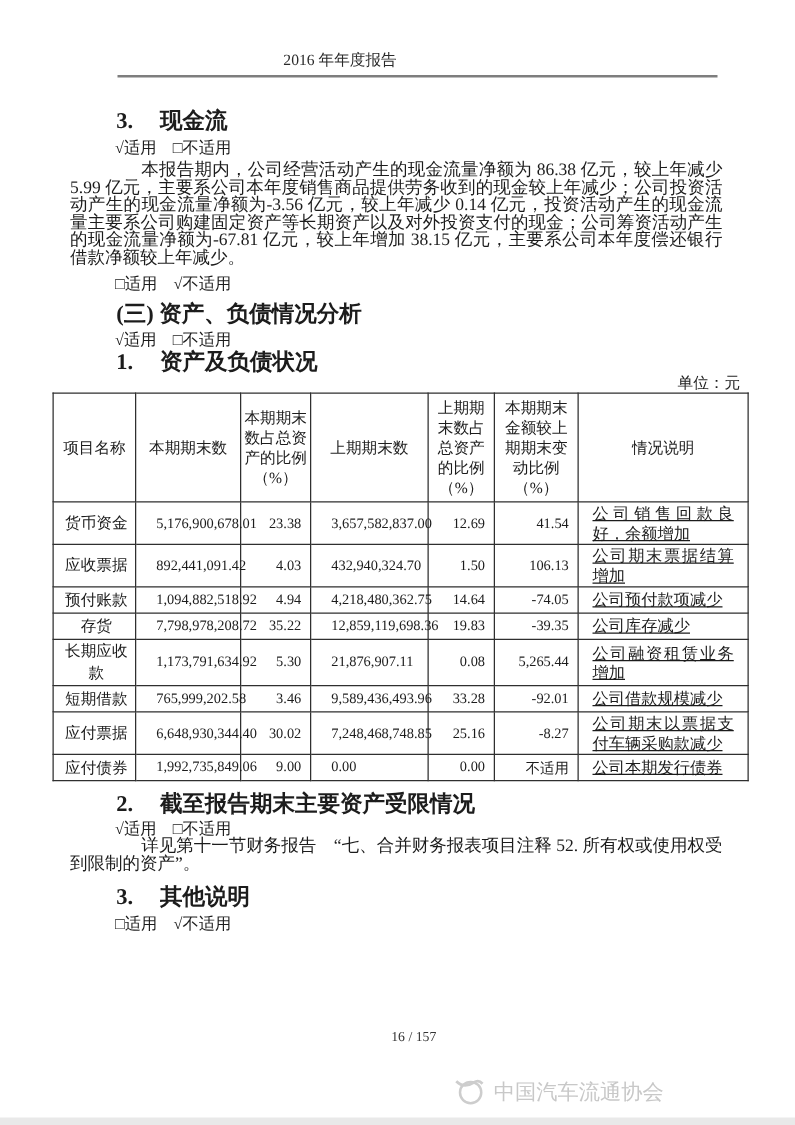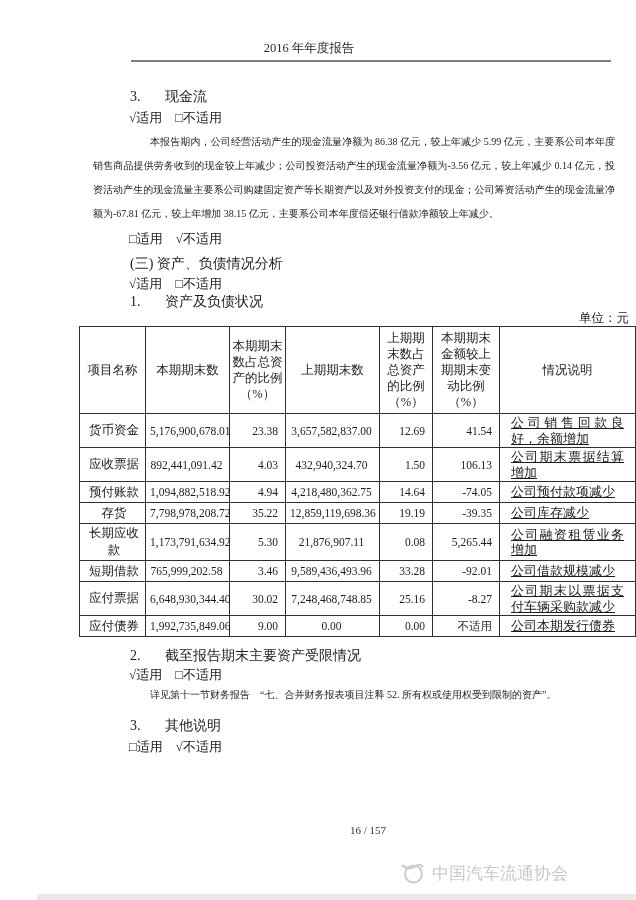--- a/index.html
+++ b/index.html
@@ -1,47 +1,47 @@
 <!DOCTYPE html>
 <html><head>
 <meta charset="utf-8">
 <style>
   html,body { margin:0; padding:0; }
   body {
     width:636px; height:900px; background:#ffffff;
     font-family:"Liberation Serif","DejaVu Serif",serif;
     color:#1c1c1c; position:relative; overflow:hidden;
   }
-  .page { position:relative; width:544px; height:900px;margin-left:37px; }
+  .page { position:relative; width:544px; height:900px; }
 
   .hdr-title { margin:0; padding-top:40px; text-align:center;
     font-size:12.5px; line-height:16px; color:#2a2a2a; }
   .hdr-rule { height:2px; background:#7e7e7e; width:480px; margin:4px 0 0 94px; }
 
   .content { margin-left:56px; width:522px; }
 
-  .sec-h { font-weight:normal; font-size:14px; line-height:17px; margin:0; padding-left:37px; }
+  .sec-h { font-weight:bold; font-size:18px; line-height:17px; margin:0; padding-left:37px; }
   .sec-h .num { display:inline-block; width:35px; }
   .app { font-size:13px; line-height:17px; margin:0; padding-left:36px; }
-  .para { font-size:10px; line-height:24px; text-align:justify; text-indent:57px; margin:0; }
+  .para { font-size:14px; line-height:14px; text-align:justify; text-indent:57px; margin:0; }
 
   .mt26{margin-top:26px}.mt10{margin-top:10px}.mt8{margin-top:8px}
   .mt4{margin-top:4px}.mt3{margin-top:3px}.mt2{margin-top:2px}
   .mt1{margin-top:1px}.mt0{margin-top:0}
 
   .unit { text-align:right; font-size:12.5px; line-height:16px; margin:0 -14px 0 0; }
 
   table.fin { border-collapse:collapse; table-layout:fixed; width:556px; margin-left:-14px; }
   .fin th, .fin td { border:1px solid #2f2f2f; }
   .fin th { font-weight:normal; font-size:12.5px; line-height:16px; text-align:center;
     vertical-align:middle; padding:3px 2px; }
   .fin thead tr { height:70px; }
   .fin td { font-size:12.5px; vertical-align:middle; }
   td.c-name { text-align:center; padding:1px 2px 1px 5px; }
-  td.c-num  { text-align:center; padding:1px 6px 1px 4px; font-size:11.5px; white-space:nowrap; }
+  td.c-num  { text-align:left; padding:1px 6px 1px 16px; font-size:11.5px; white-space:nowrap; }
   td.c-pct  { text-align:right; padding:1px 7px 1px 0; font-size:11.5px; }
   td.c-note { text-align:justify; padding:1px 11px; font-size:13px; line-height:15.5px;text-decoration:underline; }
   tr.r2 { height:33px; } tr.r1 { height:21px; }
 
   .page-num { position:absolute; top:824px; left:13px; width:636px; text-align:center;
     font-size:11px; color:#333; }
 
   .brand { position:absolute; right:13px; bottom:14px; display:flex; align-items:center;
     gap:6px; color:#c8c8c8; font-size:17px; font-family:"Liberation Sans",sans-serif;justify-content:center; }
   .brand svg { display:block; }
@@ -118,21 +118,21 @@
           <td class="c-num">4,218,480,362.75</td>
           <td class="c-pct">14.64</td>
           <td class="c-pct">-74.05</td>
           <td class="c-note">公司预付款项减少</td>
         </tr>
         <tr class="r1">
           <td class="c-name">存货</td>
           <td class="c-num">7,798,978,208.72</td>
           <td class="c-pct">35.22</td>
           <td class="c-num">12,859,119,698.36</td>
-          <td class="c-pct">19.19</td>
+          <td class="c-pct">19.83</td>
           <td class="c-pct">-39.35</td>
           <td class="c-note">公司库存减少</td>
         </tr>
         <tr class="r2">
           <td class="c-name">长期应收款</td>
           <td class="c-num">1,173,791,634.92</td>
           <td class="c-pct">5.30</td>
           <td class="c-num">21,876,907.11</td>
           <td class="c-pct">0.08</td>
           <td class="c-pct">5,265.44</td>

